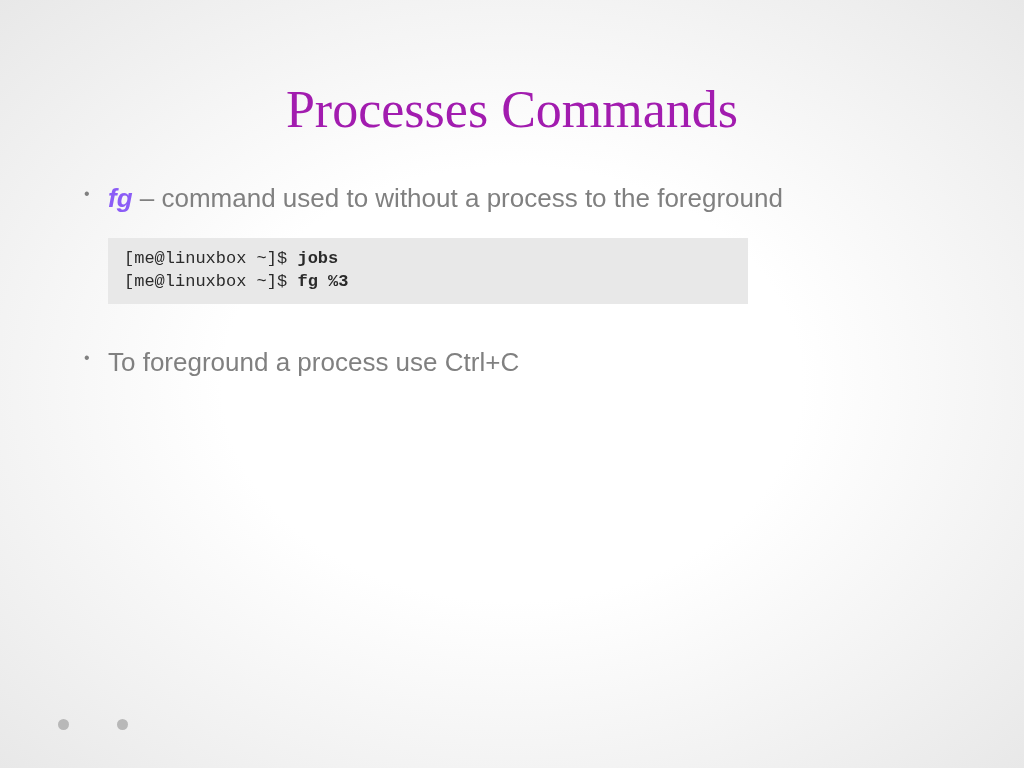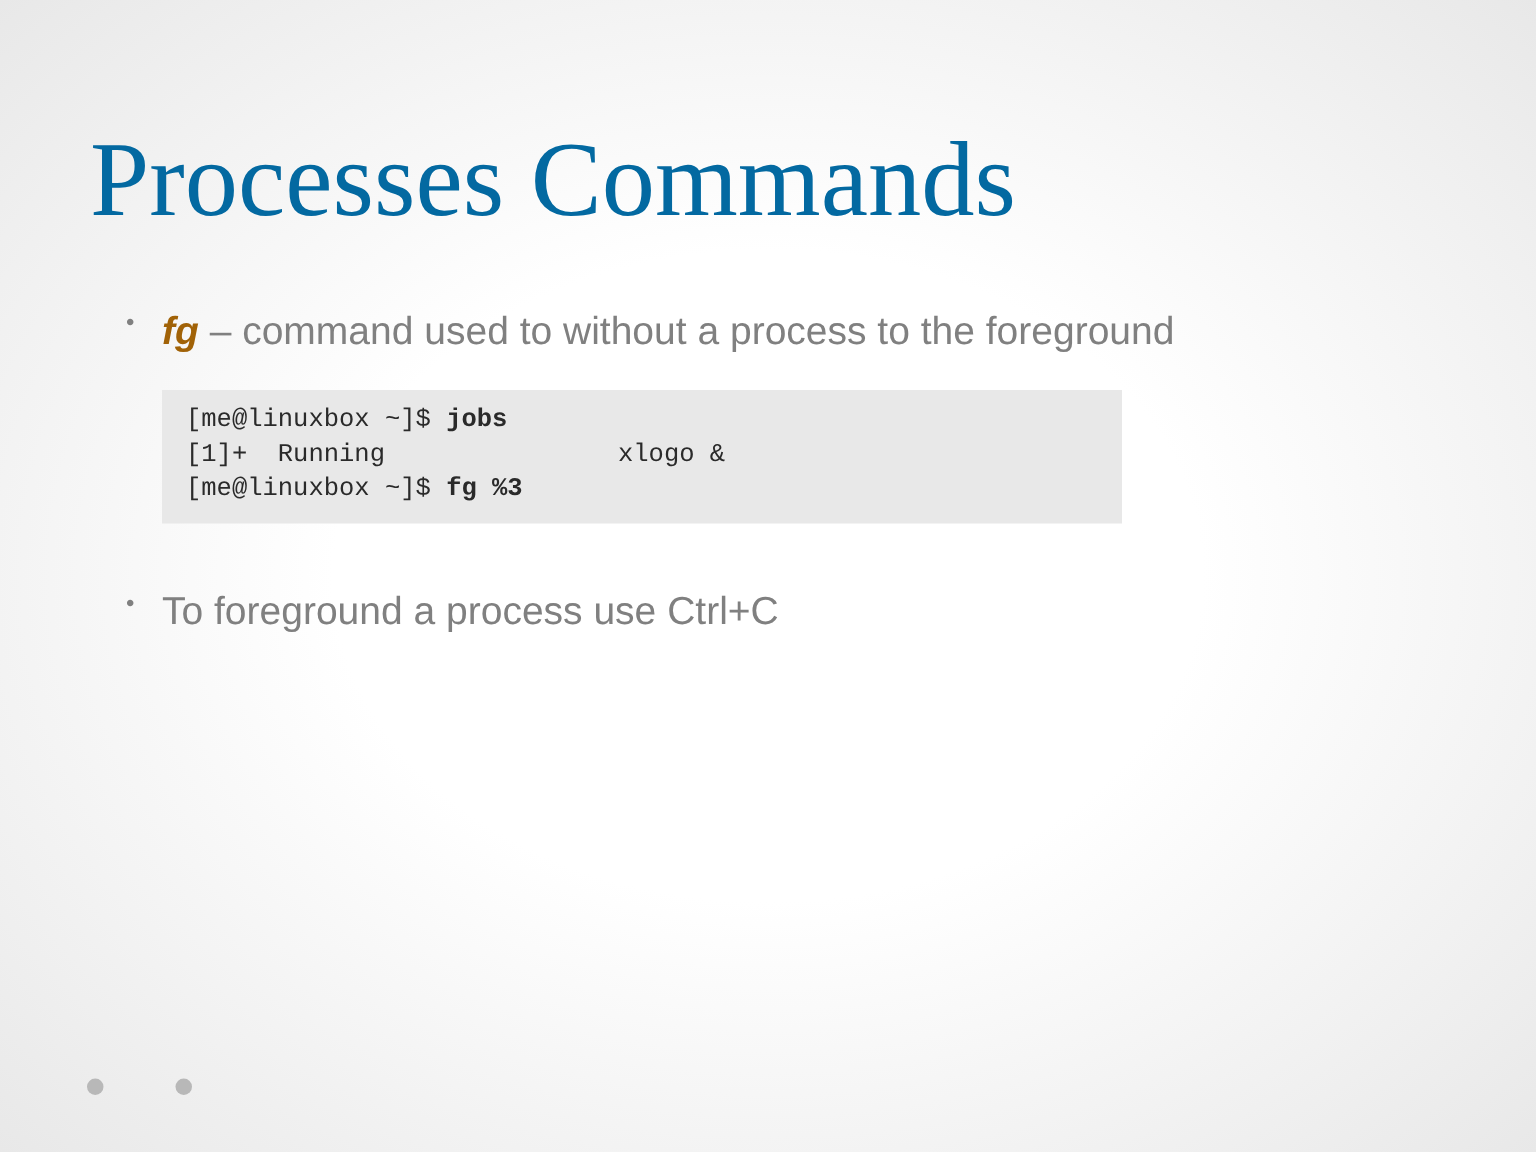--- a/index.html
+++ b/index.html
@@ -9,24 +9,24 @@
       font-family: "Century Gothic", "CenturyGothic", "Apple Gothic", "URW Gothic L", Futura, Arial, sans-serif;
       position: relative;
     }
     .slide {
       width: 100%;
       height: 100%;
       padding: 80px 60px 40px 60px;
       position: relative;
     }
     .title {
-      text-align: left;
+      text-align: center;
       font-family: "Palatino Linotype", Palatino, "Book Antiqua", Georgia, serif;
-      font-size: 71px;
-      color: #0369a1;
+      font-size: 52px;
+      color: #a21caf;
       font-weight: 400;
       margin-bottom: 40px;
       border-bottom: 1px solid transparent;
     }
     .content {
       padding: 0 20px;
     }
     ul {
       list-style: none;
     }
@@ -43,21 +43,21 @@
       content: "•";
       position: absolute;
       left: 4px;
       top: 2px;
       font-size: 16px;
       color: #808080;
     }
     .fg-word {
       font-weight: 700;
       font-style: italic;
-      color: #a16207;
+      color: #8b5cf6;
     }
     .bold-inline {
       font-weight: 400;
       color: #808080;
     }
     .code-block {
       background: #e8e8e8;
       margin: 20px 0 40px 28px;
       padding: 10px 16px 10px 16px;
       width: 640px;
@@ -94,21 +94,21 @@
   <h1 class="title">Processes Commands</h1>
 
   <div class="content">
     <ul>
       <li>
         <span class="fg-word">fg</span><span> – command used to without a process to the foreground</span>
       </li>
     </ul>
 
     <div class="code-block"><span>[me@linuxbox ~]$ </span><span class="cb-bold">jobs</span>
-<span class="code-line2"><span>[1]+  Running</span><span>xlogo &amp;</span></span><span>[me@linuxbox ~]$ </span><span class="cb-bold">fg %3</span></div>
+<span>[me@linuxbox ~]$ </span><span class="cb-bold">fg %3</span></div>
 
     <ul>
       <li>
         <span>To foreground a process use </span><span class="bold-inline">Ctrl+C</span>
       </li>
     </ul>
   </div>
 
   <div class="footer-decor">
     <div class="dot"></div>

